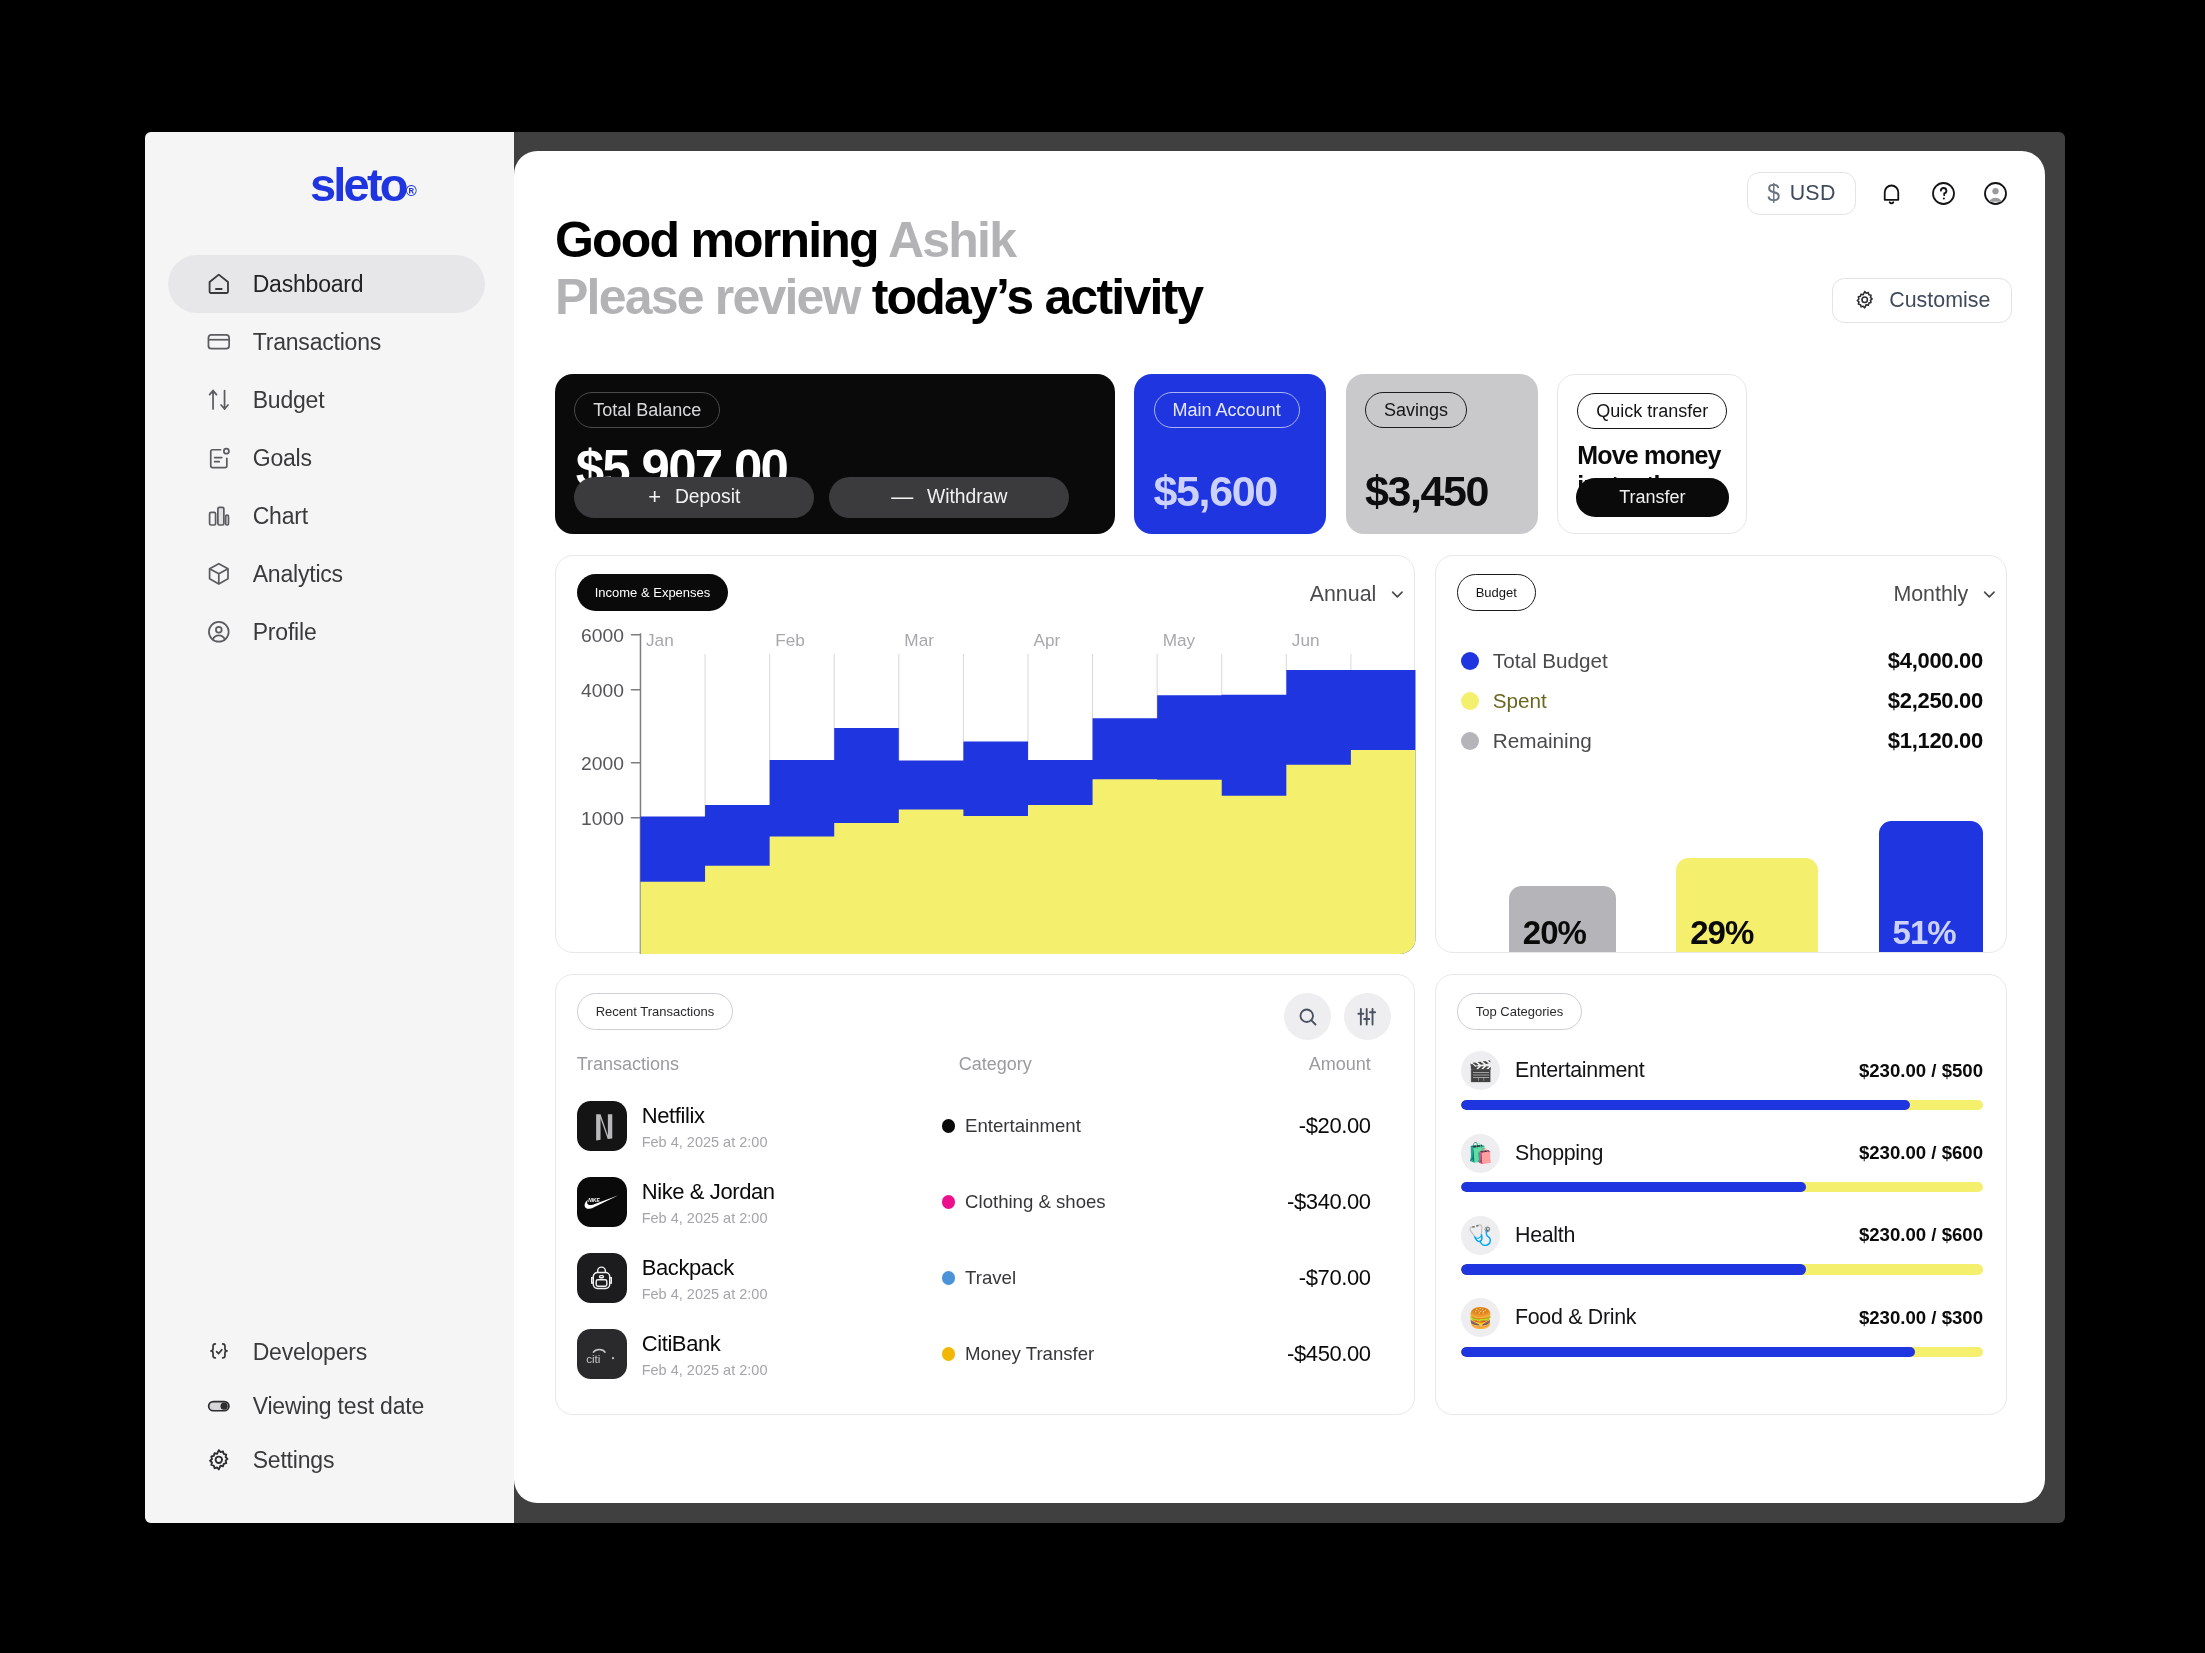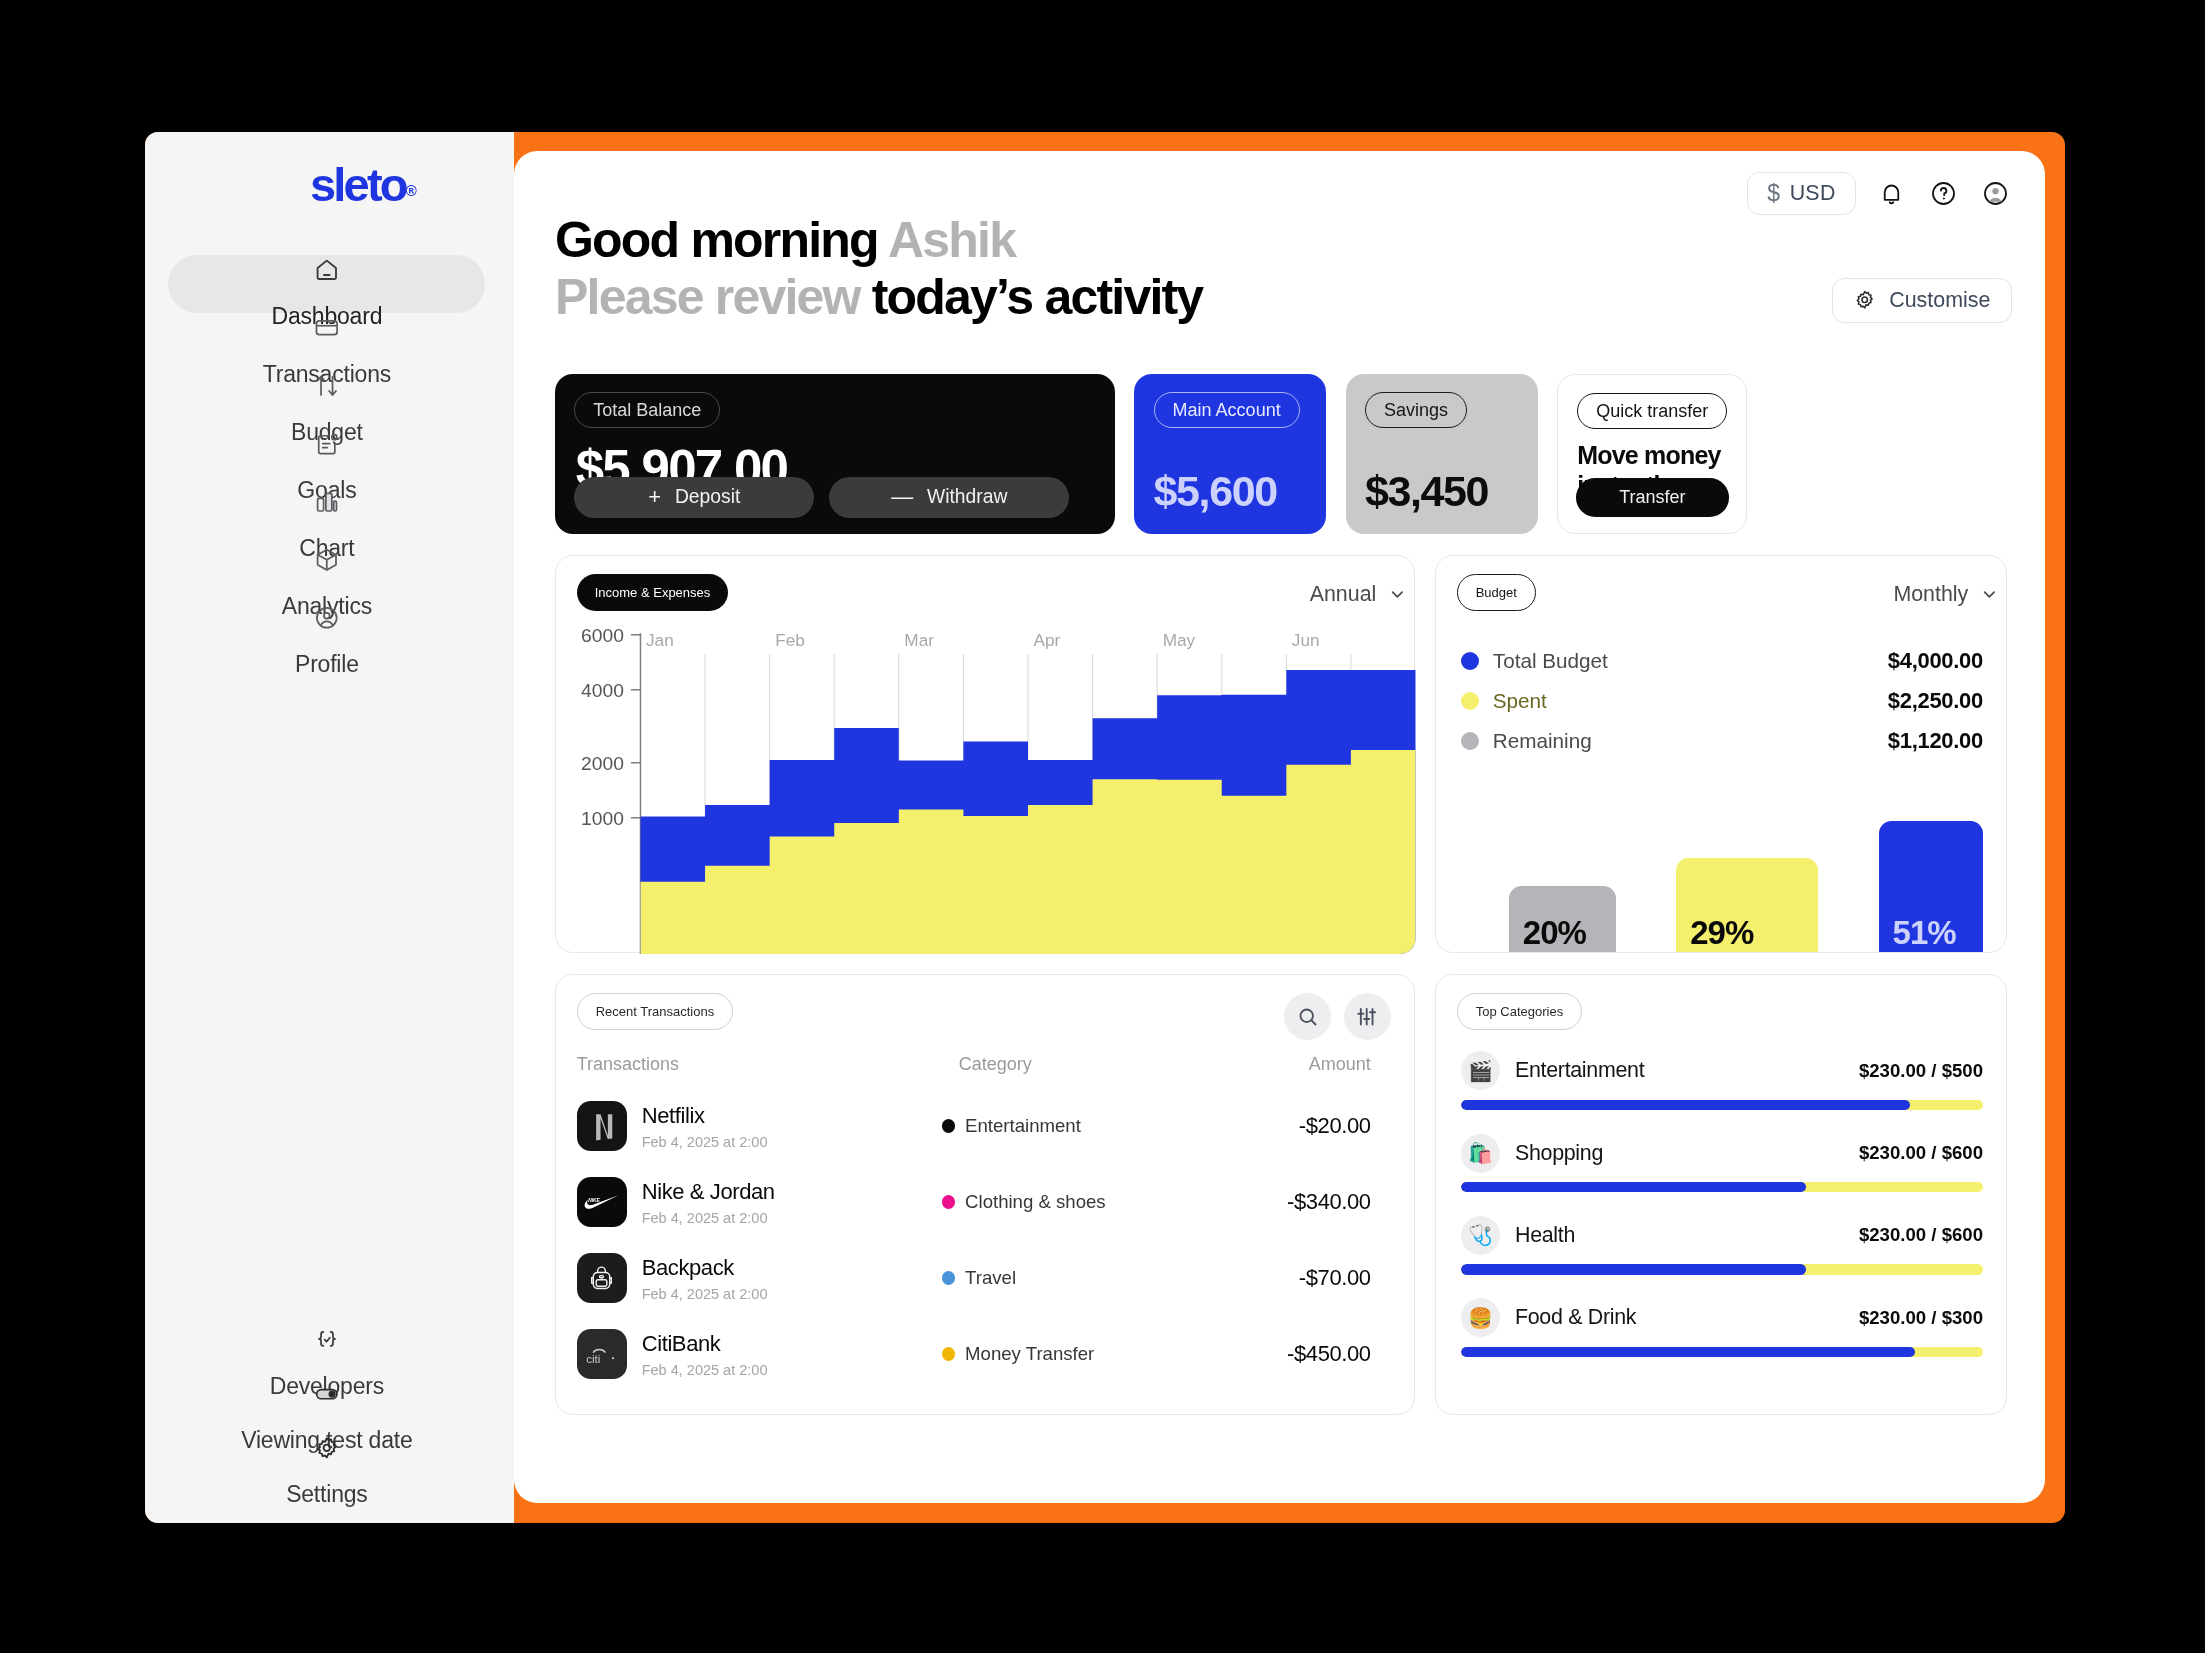--- a/index.html
+++ b/index.html
@@ -1,33 +1,33 @@
 <!DOCTYPE html>
 <html style="font-size:11px"><head>
 <meta charset="utf-8">
 <style>
   * { margin:0; padding:0; box-sizing:border-box; }
   html,body { width:2205px; height:1654px; background:#000; overflow:hidden; }
   body { font-family:"Liberation Sans", sans-serif; }
 
   .app-window{
     position:absolute; left:145px; top:132px; width:1920px; height:1391px;
-    background:#f97316; border-radius:13px; overflow:hidden; display:flex;
+    background:#404040; border-radius:6px; overflow:hidden; display:flex;
   }
 
   
   .sidebar{ width:369px; flex:0 0 369px; background:#f5f5f6; position:relative; }
   .logo-wrap{ position:absolute; left:165px; top:29px; }
   .logo-text{ font-size:47px; font-weight:800; color:#1f35e0; letter-spacing:-2.8px; line-height:1; display:inline-block; }
   .logo-reg{ font-size:15px; color:#1f35e0; vertical-align:super; font-weight:600; }
 
   .nav{ position:absolute; left:23.4px; top:123px; width:317px; }
   .nav-item{
     display:flex; align-items:center; gap:19.3px; height:58px; padding:0 36px;
-    border-radius:29px; cursor:pointer;flex-direction:column;
+    border-radius:29px; cursor:pointer;
   }
   .nav-item.active{ background:#e7e7e9; }
   .nav-label{ font-size:23px; color:#3a3a3c; letter-spacing:-0.2px; }
   .nav-item.active .nav-label{ color:#232325; }
   .nav-ico{ width:29px; height:29px; flex:0 0 29px; display:flex; align-items:center; justify-content:center; }
   .nav-ico svg{ display:block; }
 
   .nav-bottom{ position:absolute; left:23.4px; bottom:36px; width:317px; }
   .nav-bottom .nav-item{ height:54px; }
 

